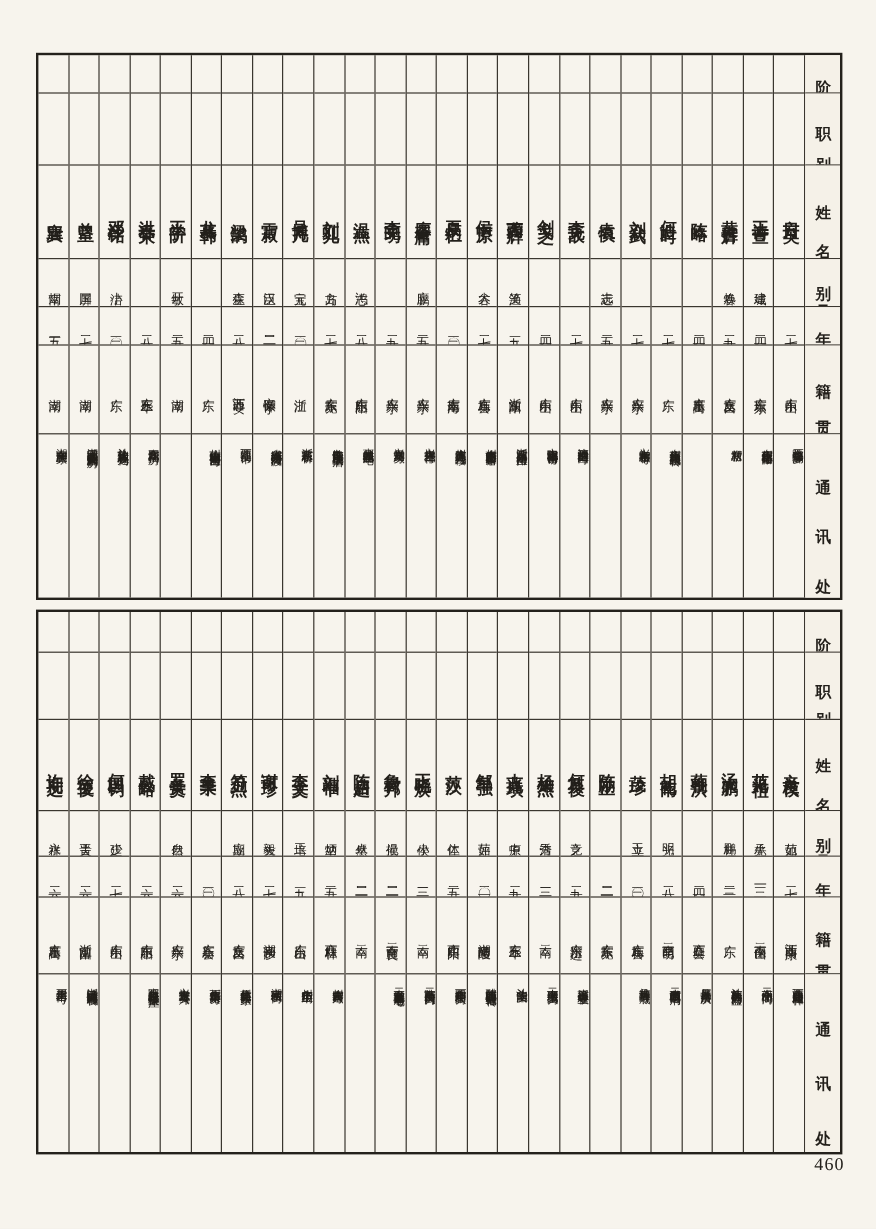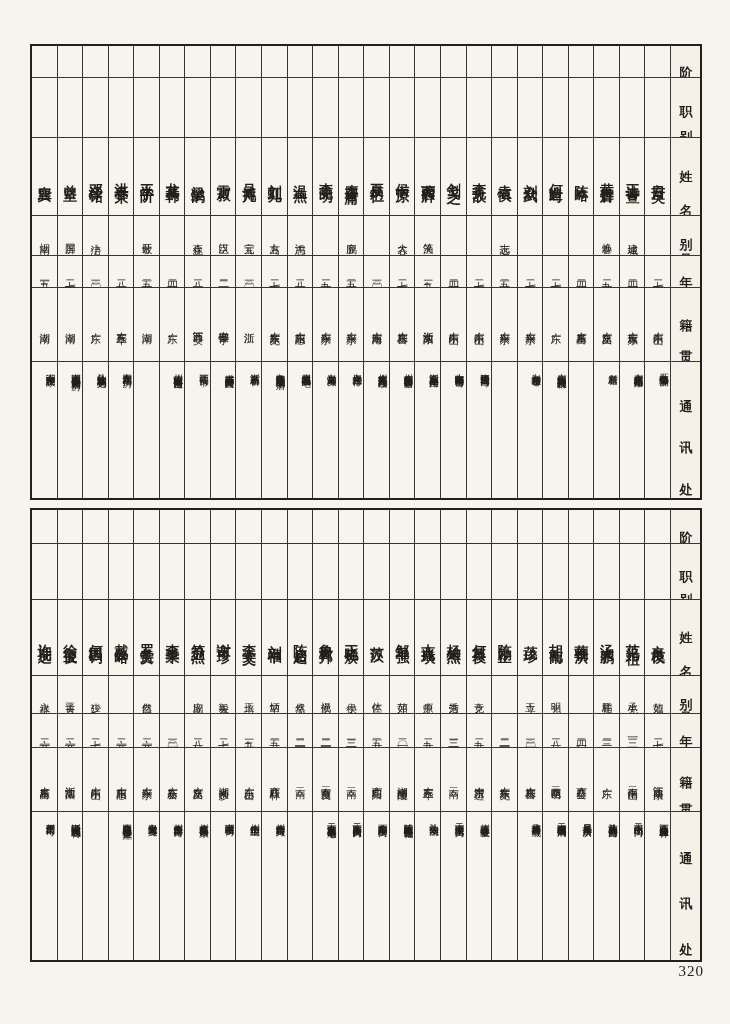--- a/index.html
+++ b/index.html
@@ -615,14 +615,14 @@
       <div class="col entry-col">
         <div class="cell r0 f-rank"></div>
         <div class="cell r1 f-occupation"></div>
         <div class="cell r2 f-name">许期远</div>
         <div class="cell r3 f-alias">永祥</div>
         <div class="cell r4 f-age">二六</div>
         <div class="cell r5 f-native">广东番禺</div>
         <div class="cell r6 f-address">广州市天平街二一号</div>
       </div>
     </div>
-  <div class="page-number">320</div>
+  <div class="page-number">460</div>
 </div>
 
 </body></html>

